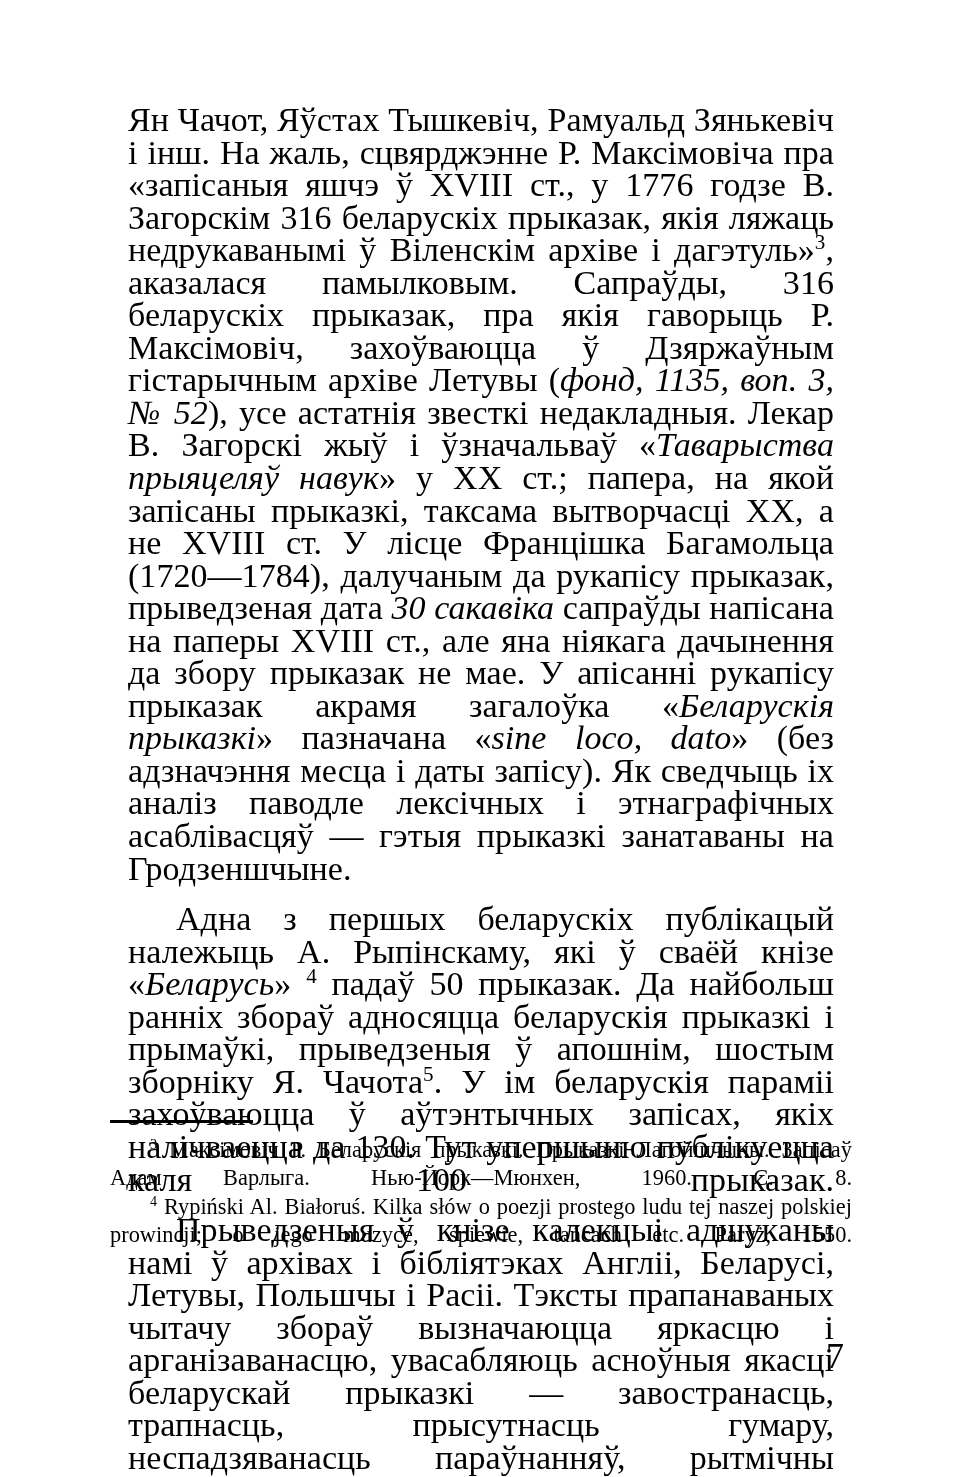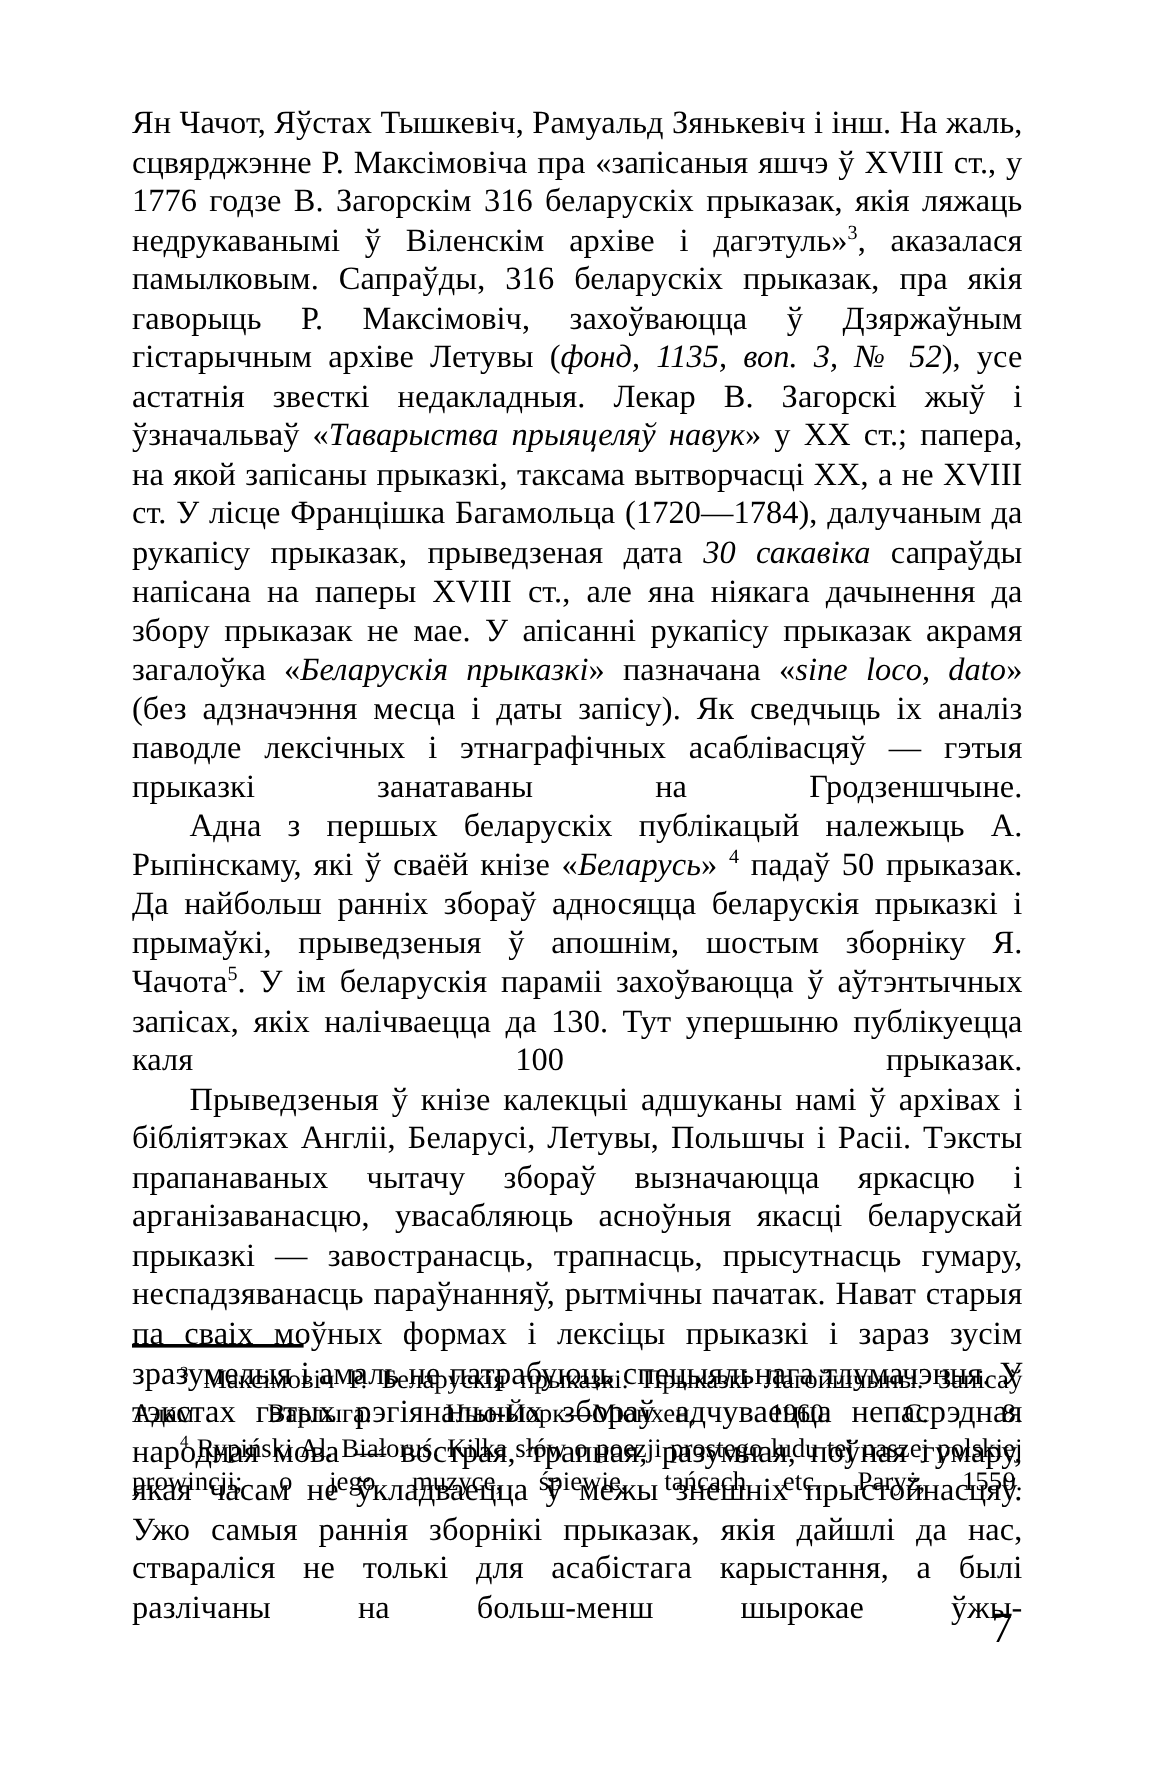--- a/index.html
+++ b/index.html
@@ -19,22 +19,22 @@
   }
 
   .text-block {
     position: absolute;
     left: 110px;
     top: 86px;
     width: 742px;
   }
 
   .body-par {
-    margin: 0;
-    font-size: 27px;
+    margin: 18px;
+    font-size: 34px;
     line-height: 32.55px;
     text-align: justify;
     text-justify: inter-word;
     hyphens: none;
     letter-spacing: 0.05px;
     word-spacing: 0px;
   }
 
   .body-par.indent {
     text-indent: 48px;

